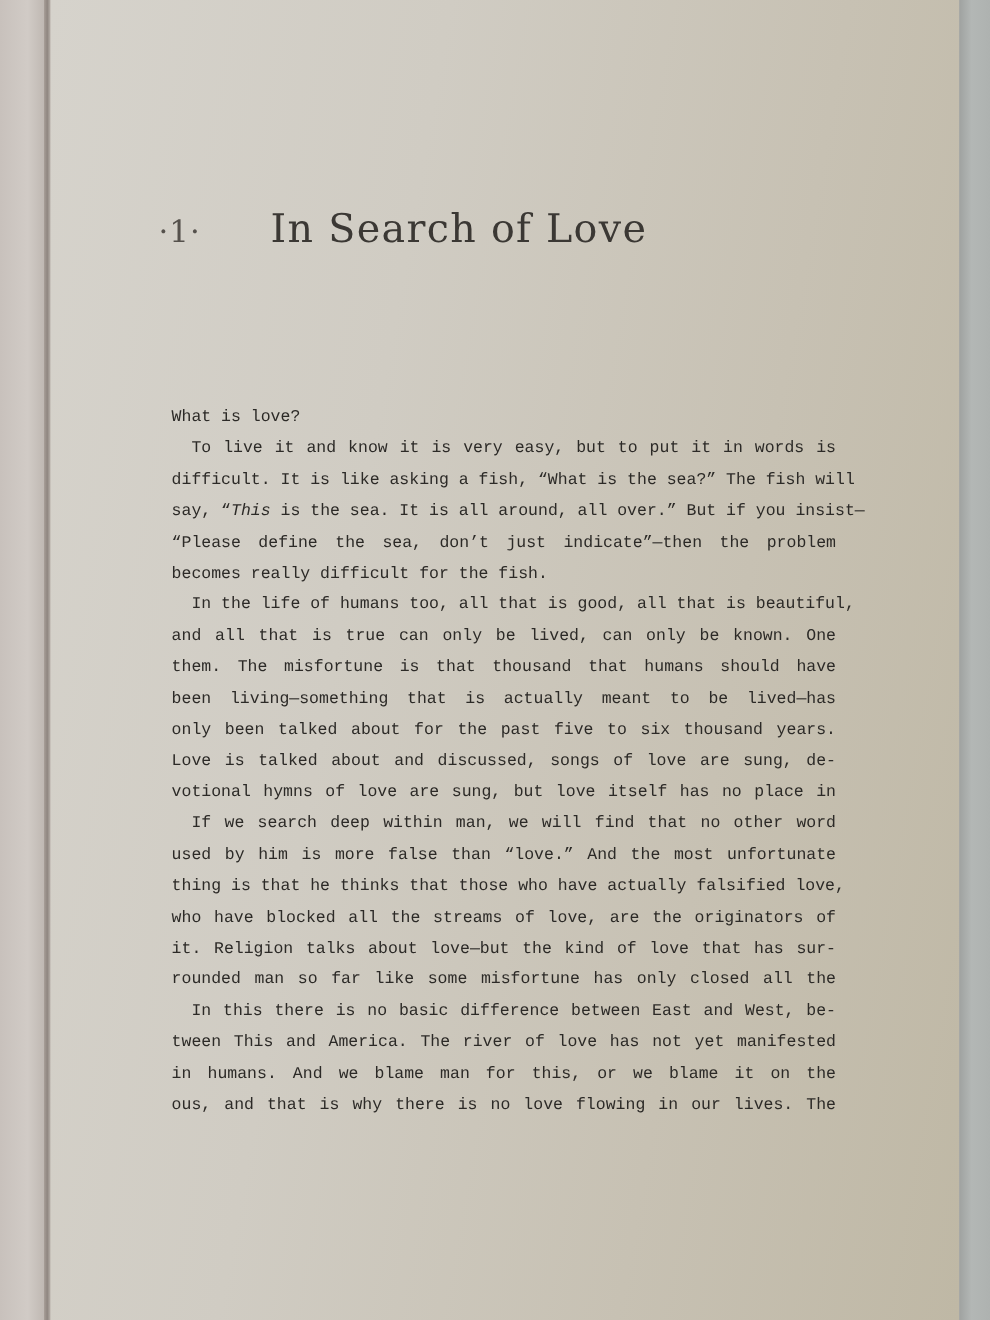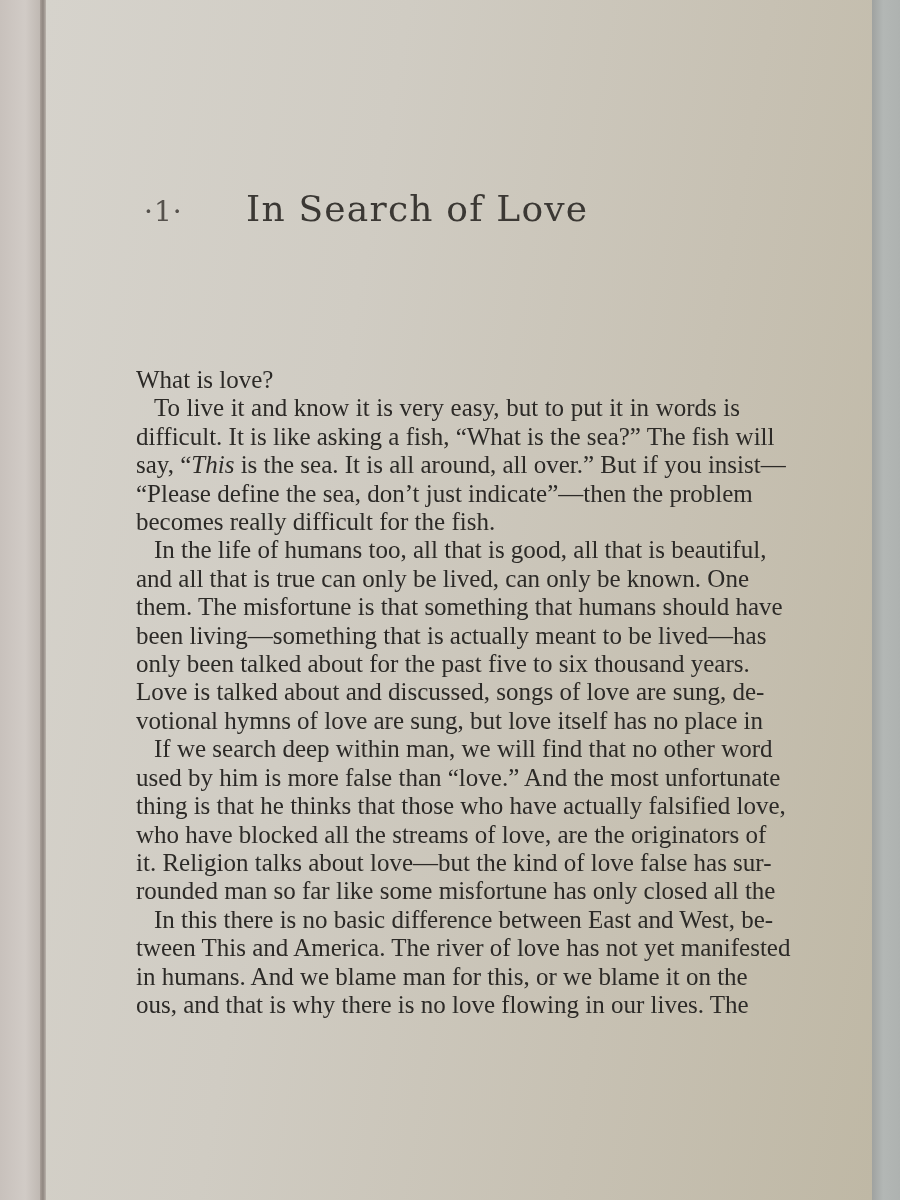--- a/index.html
+++ b/index.html
@@ -65,25 +65,25 @@
       width: 102px;
       color: #55514c;
     }
     .chapter-title {
       font-size: 36px;
       letter-spacing: 1.2px;
       color: #3b3834;
     }
     .body-text {
       position: absolute;
-      left: 136px;
+      left: 156px;
       top: 366px;
       width: 604px;
-      font-family: Liberation Serif, serif;
-      font-size: 25px;
+      font-family: Liberation Mono, monospace;
+      font-size: 15px;
       line-height: 28.4px;
       color: #2c2a27;
       text-align: justify;
       hyphens: manual;
     }
     .line {
       display: block;
       white-space: nowrap;
       text-align-last: justify;
     }
@@ -125,32 +125,32 @@
       <div class="para">
         <span class="line indent">To live it and know it is very easy, but to put it in words is</span>
         <span class="line">difficult. It is like asking a fish, “What is the sea?” The fish will</span>
         <span class="line">say, “<em>This</em> is the sea. It is all around, all over.” But if you insist—</span>
         <span class="line">“Please define the sea, don’t just indicate”—then the problem</span>
         <span class="line last">becomes really difficult for the fish.</span>
       </div>
       <div class="para">
         <span class="line indent">In the life of humans too, all that is good, all that is beautiful,</span>
         <span class="line">and all that is true can only be lived, can only be known. One</span>
-        <span class="line">them. The misfortune is that something that humans should have</span>
+        <span class="line">them. The misfortune is that thousand that humans should have</span>
         <span class="line">been living—something that is actually meant to be lived—has</span>
         <span class="line">only been talked about for the past five to six thousand years.</span>
         <span class="line">Love is talked about and discussed, songs of love are sung, de-</span>
         <span class="line">votional hymns of love are sung, but love itself has no place in</span>
       </div>
       <div class="para">
         <span class="line indent">If we search deep within man, we will find that no other word</span>
         <span class="line">used by him is more false than “love.” And the most unfortunate</span>
         <span class="line">thing is that he thinks that those who have actually falsified love,</span>
         <span class="line">who have blocked all the streams of love, are the originators of</span>
-        <span class="line">it. Religion talks about love—but the kind of love false has sur-</span>
+        <span class="line">it. Religion talks about love—but the kind of love that has sur-</span>
         <span class="line">rounded man so far like some misfortune has only closed all the</span>
       </div>
       <div class="para">
         <span class="line indent">In this there is no basic difference between East and West, be-</span>
         <span class="line">tween This and America. The river of love has not yet manifested</span>
         <span class="line">in humans. And we blame man for this, or we blame it on the</span>
         <span class="line">ous, and that is why there is no love flowing in our lives. The</span>
       </div>
     </div>
 </div>

